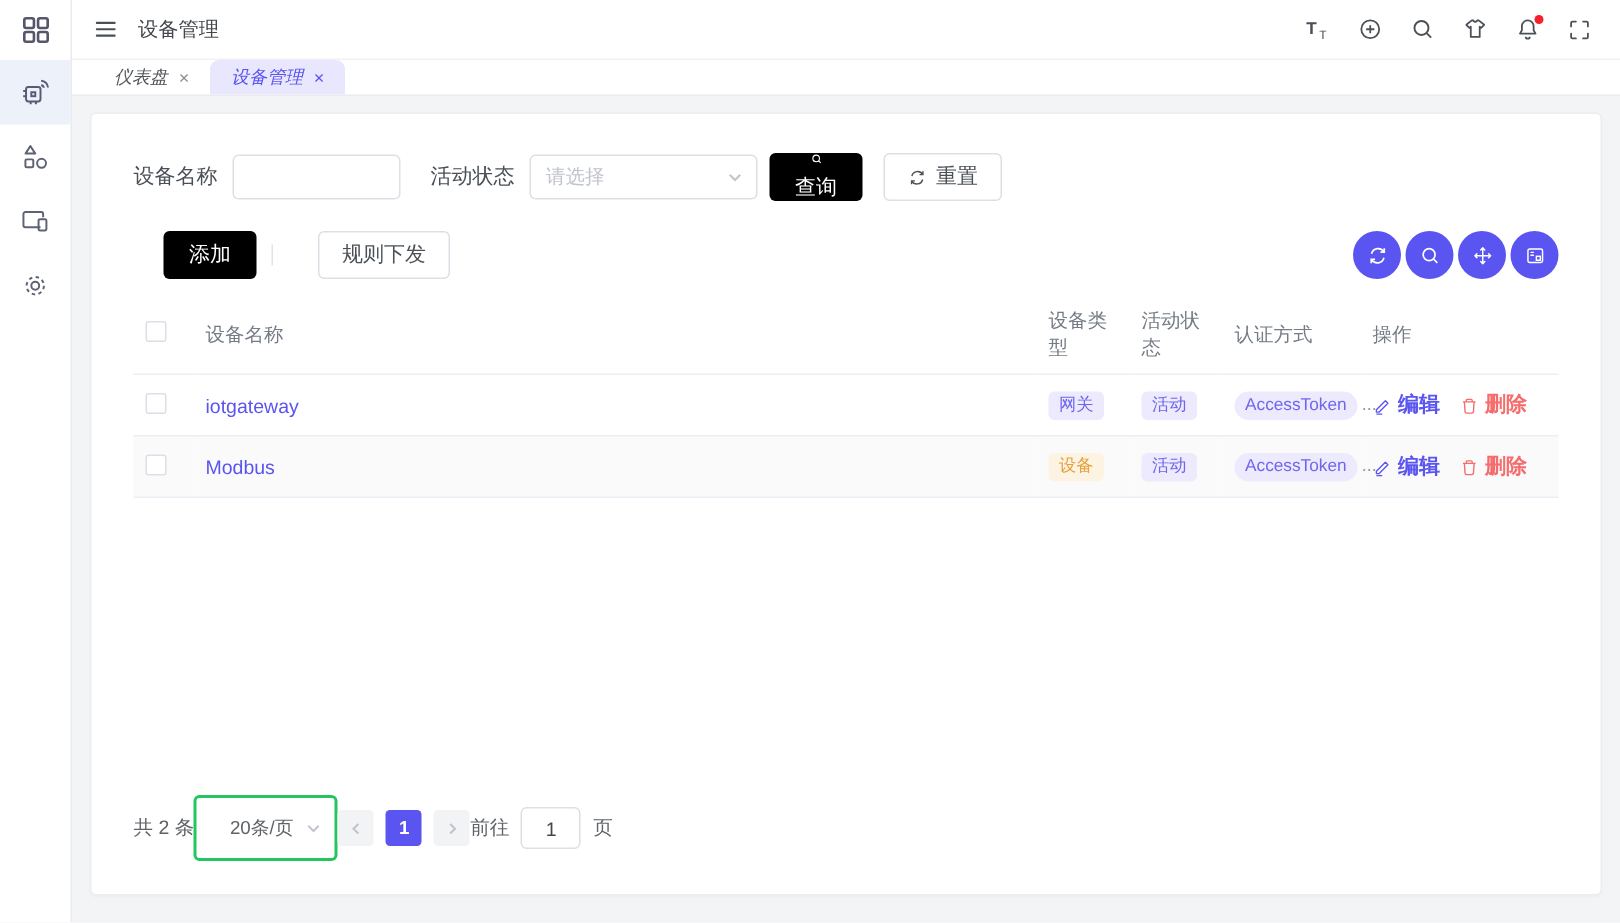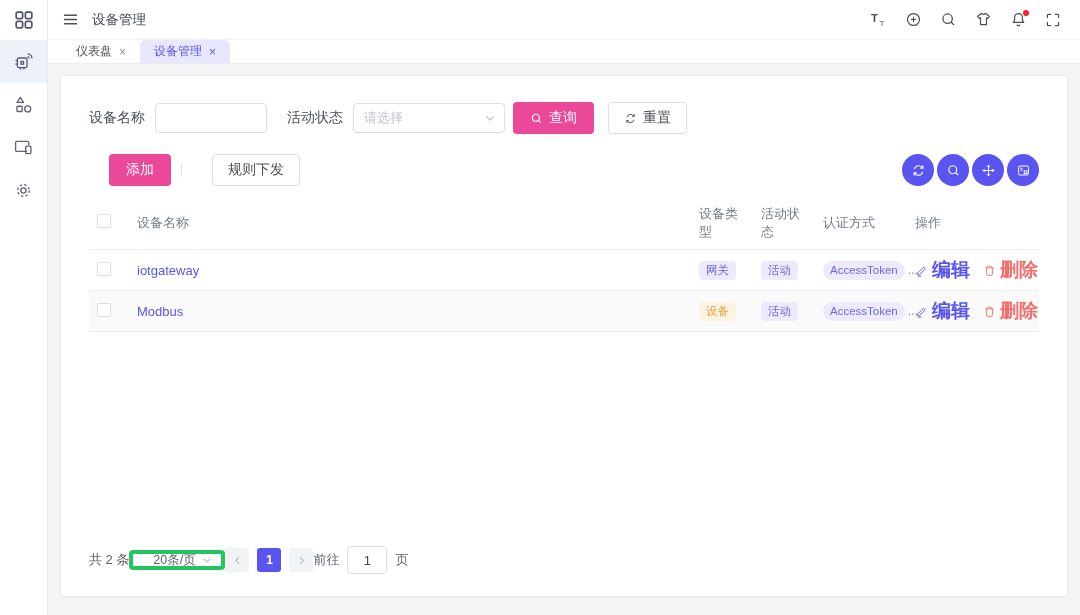--- a/index.html
+++ b/index.html
@@ -22,39 +22,39 @@
   .topbar-title { margin-left:13px; font-size:13.5px; color:#43474d; }
   .topbar-right { margin-left:auto; display:flex; align-items:center; gap:13px; }
   .tb-icon { width:22px; height:22px; display:flex; align-items:center; justify-content:center; color:#4a5056; cursor:pointer; position:relative; }
   .badge-dot { position:absolute; top:1px; right:0; width:6px; height:6px; border-radius:50%; background:#f5222d; }
   .user-chip { display:flex; align-items:center; gap:7px; margin-left:6px; cursor:pointer; }
   .avatar { width:23px; height:23px; border-radius:50%; background:#1778c8; display:flex; align-items:center; justify-content:center; }
   .user-email { font-size:13px; color:#5b6065; }
   .chev { color:#9aa0a6; display:flex; }
 
   
-  .tabbar { height:24px; background:#fff; border-bottom:1px solid #e9ebee; display:flex; align-items:stretch; padding-left:14px; flex-shrink:0; }
+  .tabbar { height:24px; background:#fff; border-bottom:1px solid #e9ebee; display:flex; align-items:stretch; padding-left:14px; flex-shrink:0;font-style:italic; }
   .tab { display:flex; align-items:center; gap:7px; padding:0 14px; font-size:12px; color:#53575c; cursor:pointer; }
   .tab-close { font-size:12px; color:#8a8f95; }
   .tab.active { background:#e9e7fd; border-radius:6px 6px 0 0; color:#5a54f0; }
   .tab.active .tab-close { color:#5a54f0; }
 
   
   .content { flex:1; padding:11px 12px 18px; background:#f3f4f6; }
   .card { height:100%; background:#fff; border:1px solid #ecedf0; border-radius:4px; box-shadow:0 1px 2px rgba(0,0,0,.03); padding:26px 28px 18px; display:flex; flex-direction:column; }
 
   
   .filter-row { display:flex; align-items:center; margin-bottom:20px; }
   .f-label { font-size:14px; color:#4a5056; margin-right:10px; white-space:nowrap; }
   .f-input { width:112px; height:30px; border:1px solid #dcdfe6; border-radius:4px; padding:0 8px; font-size:13px; color:#43474d; outline:none; }
   .f-status { margin-left:20px; }
   .sel-box { width:152px; height:30px; border:1px solid #dcdfe6; border-radius:4px; display:flex; align-items:center; padding:0 8px 0 10px; cursor:pointer; background:#fff; }
   .sel-placeholder { font-size:13px; color:#bfc3cb; flex:1; }
   .btn { height:32px; border-radius:4px; border:none; font-size:14px; display:inline-flex; align-items:center; justify-content:center; gap:6px; cursor:pointer; font-family:inherit;margin-left:20px; }
-  .btn-primary { background:#ec4899; color:#fff; padding:0 17px; }
+  .btn-primary { background:#000000; color:#fff; padding:0 17px;flex-direction:column; }
   .btn-plain { background:#fff; border:1px solid #dcdfe6; color:#4a5056; padding:0 15px; }
   .btn-query { margin-left:8px; }
   .btn-reset { margin-left:14px; }
 
   
   .toolbar-row { display:flex; align-items:center; margin-bottom:13px; }
   .v-divider { width:1px; height:14px; background:#e3e4e7; margin:0 10px; }
   .circle-group { margin-left:auto; display:flex; gap:3px; }
   .circle-btn { width:32px; height:32px; border-radius:50%; background:#5a54f0; border:none; display:flex; align-items:center; justify-content:center; cursor:pointer; color:#fff; }
 
@@ -65,29 +65,29 @@
   tr.striped td { background:#fafafa; }
   .checkbox { width:14px; height:14px; border:1px solid #dcdfe6; border-radius:2px; background:#fff; display:inline-block; cursor:pointer; }
   .row-link { color:#5a54f0; text-decoration:none; font-size:13px; cursor:pointer;margin-top:20px; }
   .tag { display:inline-block; font-size:11.5px; line-height:19px; padding:0 7px; border-radius:4px; white-space:nowrap; }
   .tag-purple { background:#eceafc; color:#6f66ee; }
   .tag-orange { background:#fdf3e3; color:#e6a23c; }
   .tag-pill { border-radius:10px; }
   .auth-cell { white-space:nowrap; }
   .auth-more { color:#909399; font-size:12px; margin-left:3px; }
   .op-wrap { display:flex; align-items:center; gap:5px; white-space:nowrap; }
-  .op-link { display:inline-flex; align-items:center; gap:4px; font-size:19px; font-weight:600; cursor:pointer; }
+  .op-link { display:inline-flex; align-items:center; gap:4px; font-size:14px; font-weight:600; cursor:pointer; }
   .op-edit { color:#5a54f0; margin-right:8px; }
   .op-delete { color:#f56c6c; }
 
   .table-spacer { flex:1; }
 
   
   .pagination { display:flex; align-items:center; font-size:13px; color:#5f6368; padding-bottom:4px; }
-  .pg-sel { width:96px; height:20px; border:4px solid #22c55e; border-radius:4px; display:flex; align-items:center; padding:0 8px 0 14px; cursor:pointer; }
+  .pg-sel { width:96px; height:44px; border:2px solid #22c55e; border-radius:4px; display:flex; align-items:center; padding:0 8px 0 14px; cursor:pointer; }
   .pg-sel span { flex:1; font-size:12.5px; color:#5f6368; text-align:center; }
   .pager { display:flex; align-items:center; gap:8px; }
   .pg-arrow { width:24px; height:24px; border-radius:3px; background:#f2f3f5; border:none; display:flex; align-items:center; justify-content:center; color:#c0c4cc; cursor:pointer; }
   .pg-num { width:24px; height:24px; border-radius:3px; background:#5a54f0; color:#fff; border:none; font-size:12.5px; font-weight:700; cursor:pointer; }
   .goto { display:flex; align-items:center; gap:8px; }
   .goto-input { width:40px; height:28px; border:1px solid #dcdfe6; border-radius:4px; text-align:center; font-size:13px; color:#43474d; outline:none; }
   svg { display:block; }
 </style>
 </head>
 <body>

